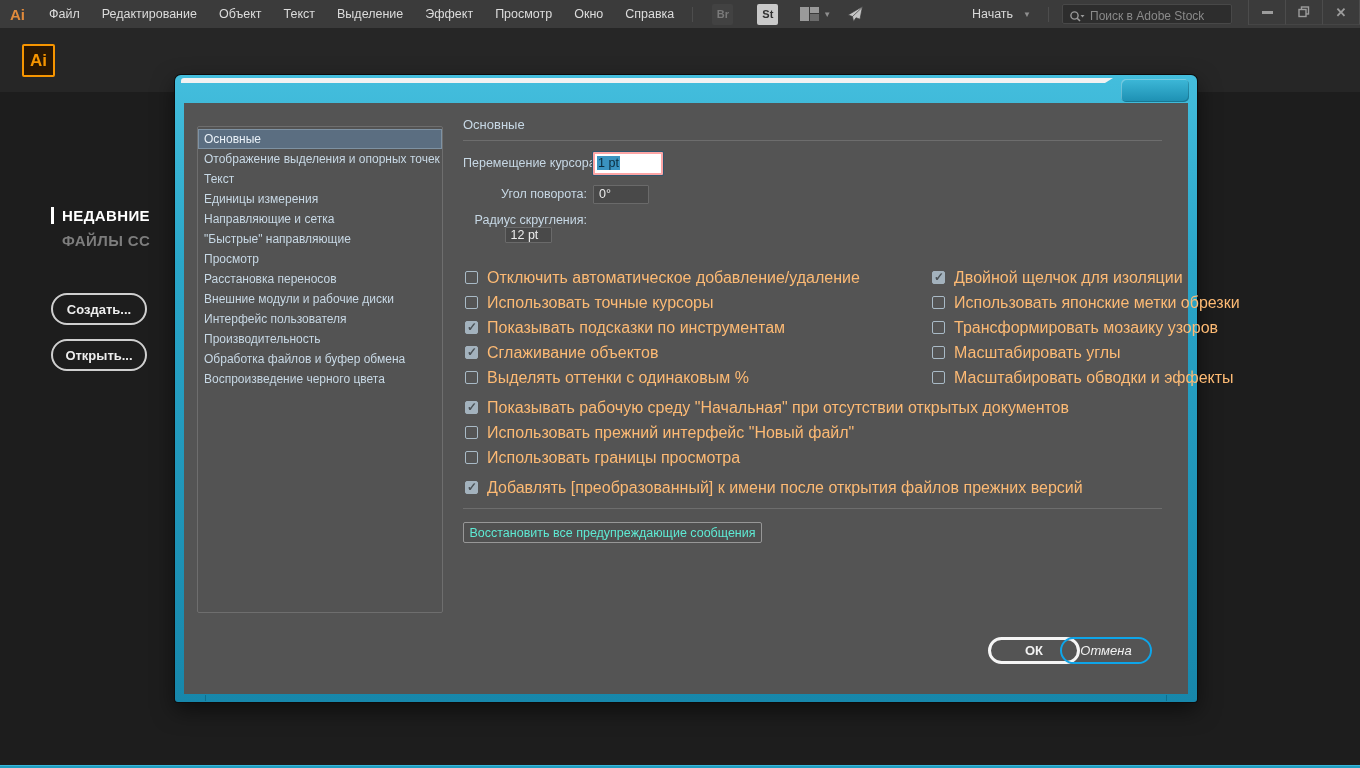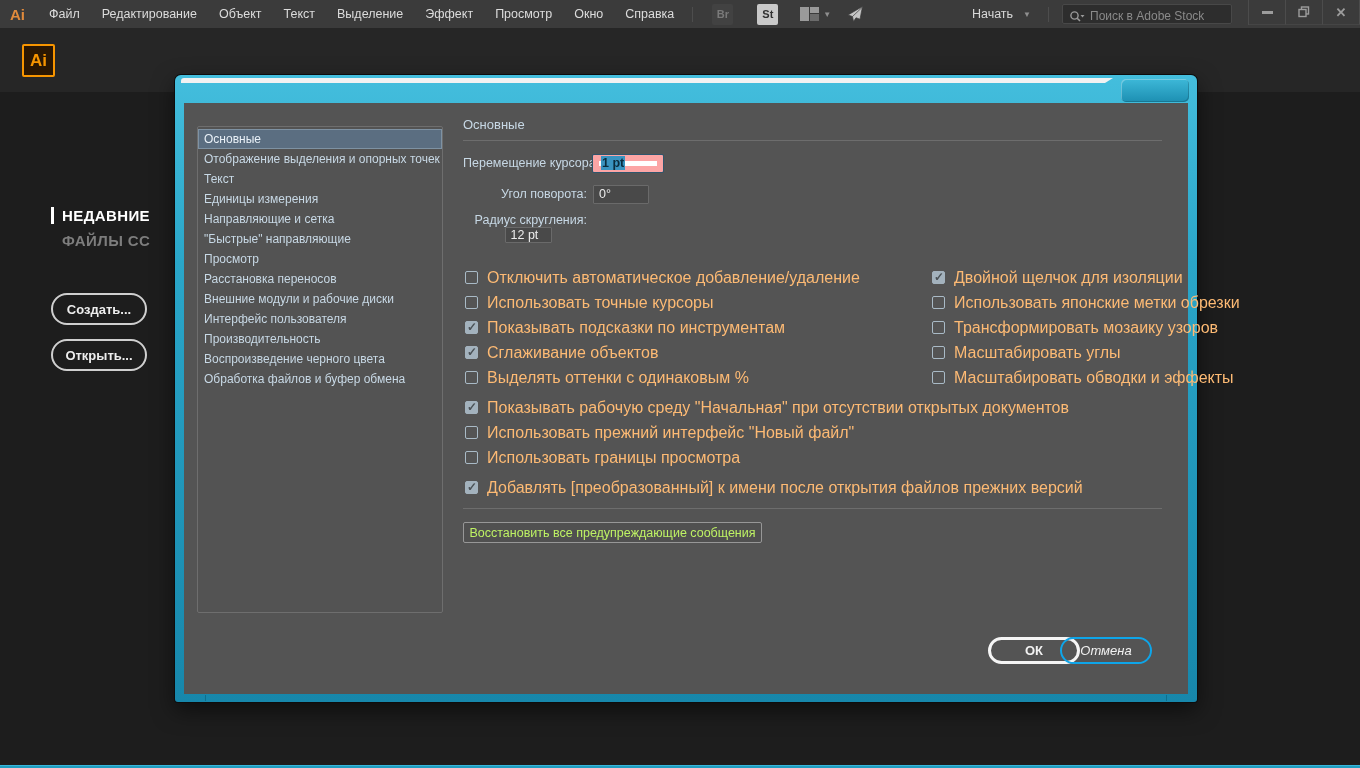--- a/index.html
+++ b/index.html
@@ -71,38 +71,38 @@
 
   .section-title { position:absolute; left:279px; top:14px; font-size:13px; color:#c7d8e5; }
   .rule { position:absolute; left:279px; width:699px; height:1px; background:#6d6d6d; }
   .title-rule { top:37px; }
   .long-rule { top:405px; }
 
   .frm-row { position:absolute; left:279px; height:24px; display:flex; align-items:center; }
   .frm-label { width:130px; text-align:right; padding-right:6px; font-size:12.5px; color:#c7d8e5; white-space:nowrap; }
   .inp { height:19px; background:#494949; border:1px solid #6a6a6a; border-radius:1px;
          color:#ececec; font-size:12.5px; display:flex; align-items:center; padding:0 5px; }
-  .inp-focused { height:17px; background:#ffffff; border:6px solid #fca5a5; box-shadow:0 0 0 1px #2e566d;
-                 color:#0d3346; padding:0 2px;font-weight:bold; }
+  .inp-focused { height:23px; background:#ffffff; border:2px solid #fca5a5; box-shadow:0 0 0 1px #2e566d;
+                 color:#0d3346; padding:0 2px; }
   .sel-text { background:#3a93c0; color:#0b2c3d; padding:0 1px; }
 
   .opts { position:absolute; display:flex; flex-direction:column; }
   .opts-left  { left:281px; top:162px; }
   .opts-right { left:748px; top:162px; }
   .opt-row { display:flex; align-items:center; gap:9px; height:25px; white-space:nowrap; }
   .opts-left .opt-row:nth-child(6) { margin-top:5px; }
   .opts-left .opt-row:nth-child(9) { margin-top:5px; }
   .cb { width:13px; height:13px; border:1px solid #a9bac6; border-radius:2px; position:relative; flex:none; }
   .cb-checked { background:#a3b2bd; border-color:#a3b2bd; }
   .cb-checked::after { content:"\2713"; position:absolute; left:1px; top:-2px; color:#4b5257;
                        font-size:12px; font-weight:bold; }
   .opt-label { font-size:16px; color:#fdba74; }
 
   .reset-btn { position:absolute; left:279px; top:419px; width:299px; height:21px; background:#505050;
-               border:1px solid #979797; border-radius:2px; color:#bef264; font-size:12.5px;
+               border:1px solid #979797; border-radius:2px; color:#5eead4; font-size:12.5px;
                display:flex; align-items:center; justify-content:center; white-space:nowrap; }
 
   .dlg-btn { position:absolute; top:534px; width:92px; height:27px; border-radius:15px;
              display:flex; align-items:center; justify-content:center; color:#f2f2f2;
              font-size:13px; background:transparent; white-space:nowrap; }
   .btn-ok { left:804px; border:3px solid #f5f5f5; font-weight:bold; }
   .btn-cancel { left:876px; border:2px solid #0ea5e9;font-style:italic; }
 </style>
 </head>
 <body>
@@ -195,22 +195,22 @@
           <div class="cat">Отображение выделения и опорных точек</div>
           <div class="cat">Текст</div>
           <div class="cat">Единицы измерения</div>
           <div class="cat">Направляющие и сетка</div>
           <div class="cat">"Быстрые" направляющие</div>
           <div class="cat">Просмотр</div>
           <div class="cat">Расстановка переносов</div>
           <div class="cat">Внешние модули и рабочие диски</div>
           <div class="cat">Интерфейс пользователя</div>
           <div class="cat">Производительность</div>
+          <div class="cat">Обработка файлов и буфер обмена</div>
           <div class="cat">Воспроизведение черного цвета</div>
-          <div class="cat">Обработка файлов и буфер обмена</div>
         </div>
 
       <div class="section-title">Основные</div>
       <div class="rule title-rule"></div>
 
       <div id="form-rows">
           <div class="frm-row" style="top: 48px;">
             <span class="frm-label">Перемещение курсора:</span>
             <div class="inp inp-focused" style="width: 70px;">
               <span class="sel-text">1 pt</span>

